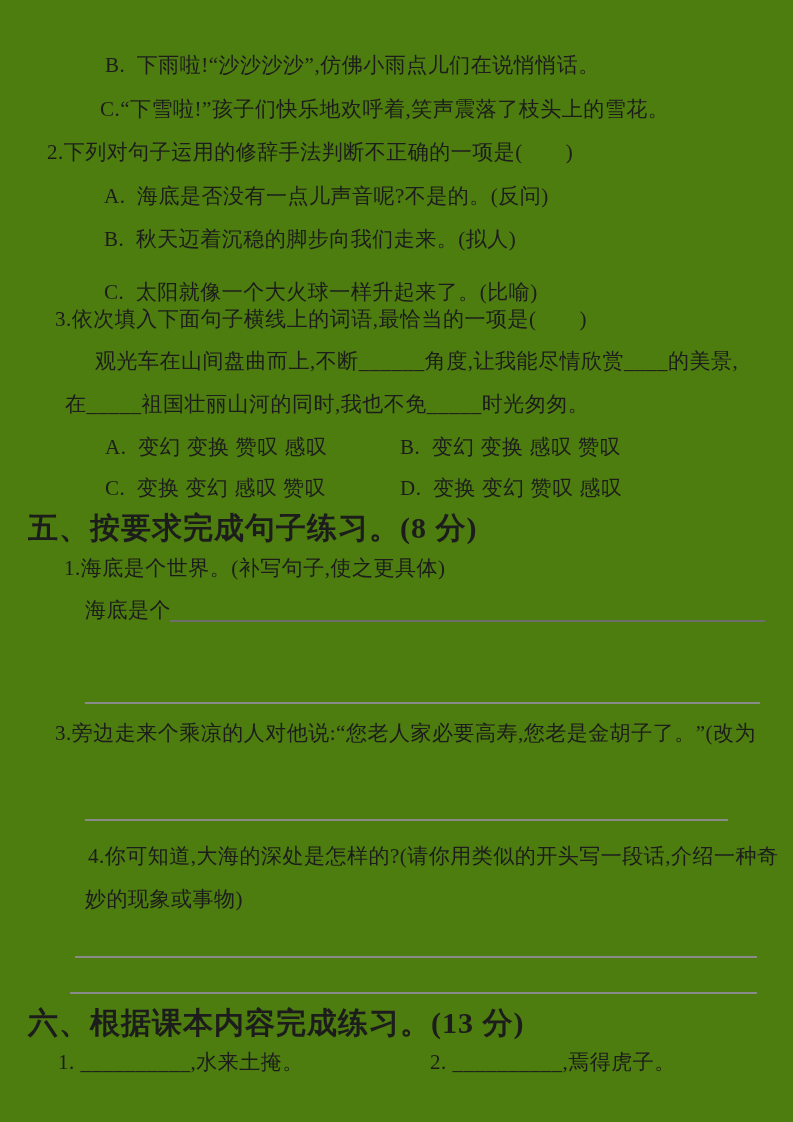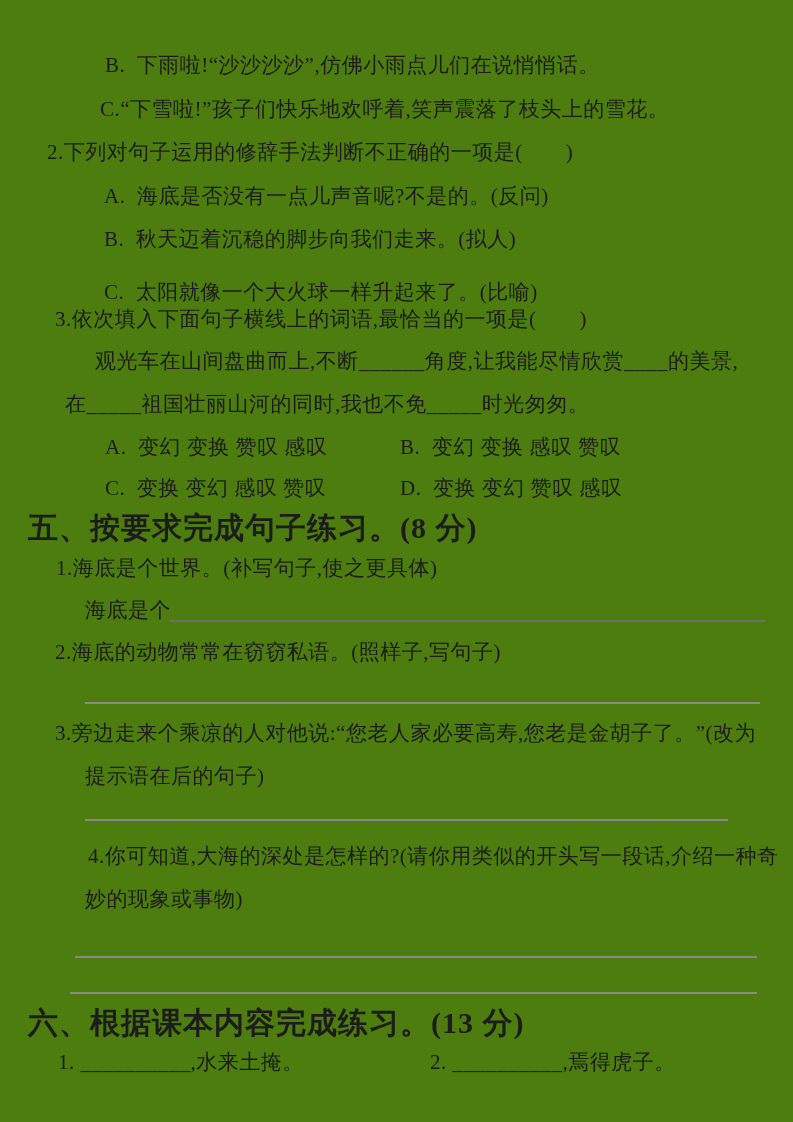--- a/index.html
+++ b/index.html
@@ -53,29 +53,27 @@
   <div class="t" style="left:55px;  top:307px;">3.依次填入下面句子横线上的词语,最恰当的一项是(　　)</div>
   <div class="t" style="left:95px;  top:349px;">观光车在山间盘曲而上,不断______角度,让我能尽情欣赏____的美景,</div>
   <div class="t" style="left:65px;  top:392px;">在_____祖国壮丽山河的同时,我也不免_____时光匆匆。</div>
   <div class="t" style="left:105px; top:435px;">A.  变幻 变换 赞叹 感叹</div>
   <div class="t" style="left:105px; top:476px;">C.  变换 变幻 感叹 赞叹</div>
   <div class="t" style="left:400px; top:435px;">B.  变幻 变换 感叹 赞叹</div>
   <div class="t" style="left:400px; top:476px;">D.  变换 变幻 赞叹 感叹</div>
 
   <div class="t sec-title" style="left:28px; top:511px;">五、按要求完成句子练习。(8 分)</div>
 
-  <div class="t" style="left:56px; top:556px;">1.海底是个世界。(补写句子,使之更具体)</div>
+  <div class="t" style="left:64px; top:556px;">1.海底是个世界。(补写句子,使之更具体)</div>
   <div class="t" style="left:85px; top:598px;">海底是个</div>
   <div class="write-line" style="left:170px; top:620px; width:595px;"></div>
 
-  <div class="t" style="left:55px; top:640px;">2.海底的动物常常在窃窃私语。(照样子,写句子)</div>
   <div class="rule" style="left:85px; top:702px; width:675px;"></div>
 
   <div class="t" style="left:55px; top:721px;">3.旁边走来个乘凉的人对他说:“您老人家必要高寿,您老是金胡子了。”(改为</div>
-  <div class="t" style="left:85px; top:764px;">提示语在后的句子)</div>
   <div class="rule" style="left:85px; top:819px; width:643px;"></div>
 
   <div class="t" style="left:69px; top:844px;margin-left:19px;">4.你可知道,大海的深处是怎样的?(请你用类似的开头写一段话,介绍一种奇</div>
   <div class="t" style="left:85px; top:887px;">妙的现象或事物)</div>
   <div class="rule" style="left:75px; top:956px; width:682px;"></div>
   <div class="rule" style="left:70px; top:992px; width:687px;"></div>
 
   <div class="t sec-title" style="left:28px; top:1006px;">六、根据课本内容完成练习。(13 分)</div>
   <div class="t" style="left:58px;  top:1050px;">1. __________,水来土掩。</div>
   <div class="t" style="left:430px; top:1050px;">2. __________,焉得虎子。</div>

